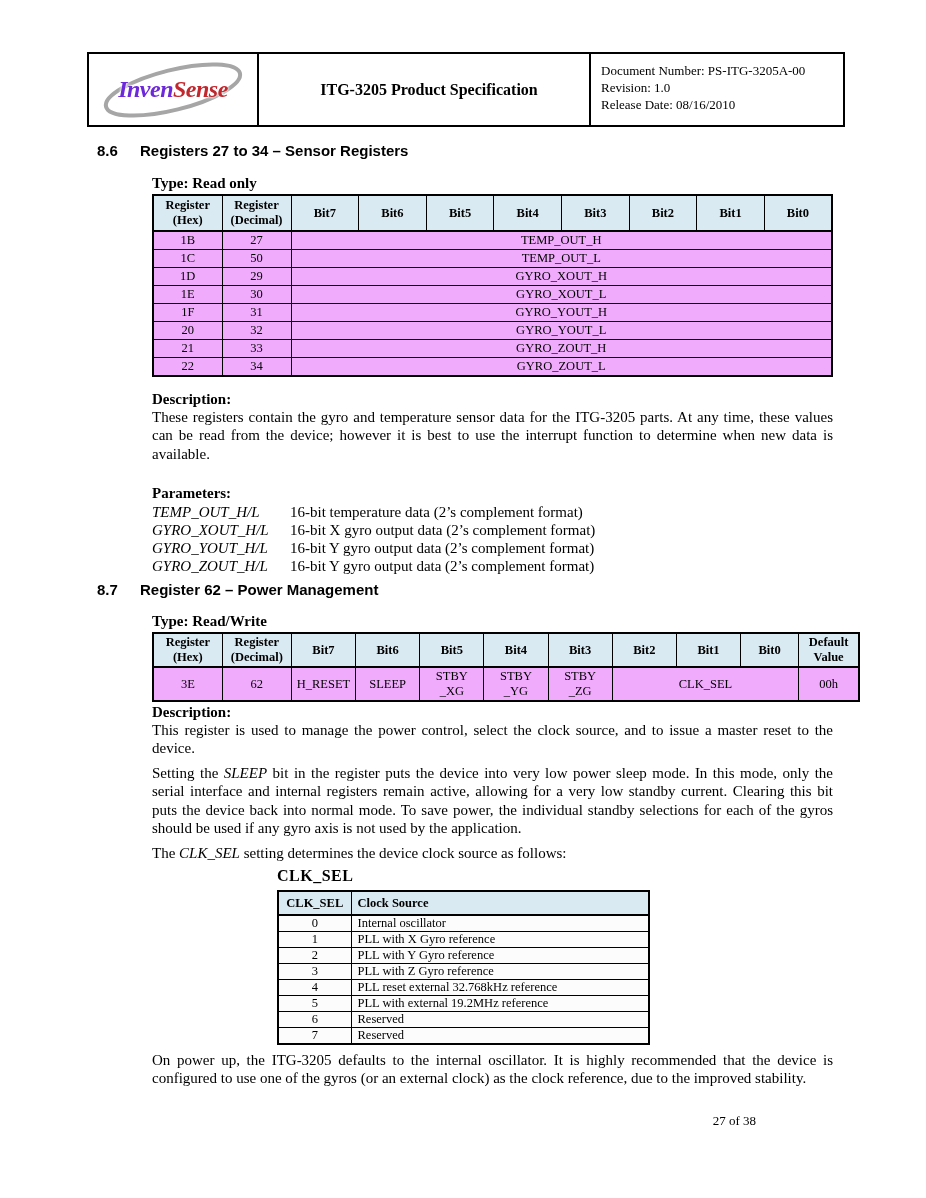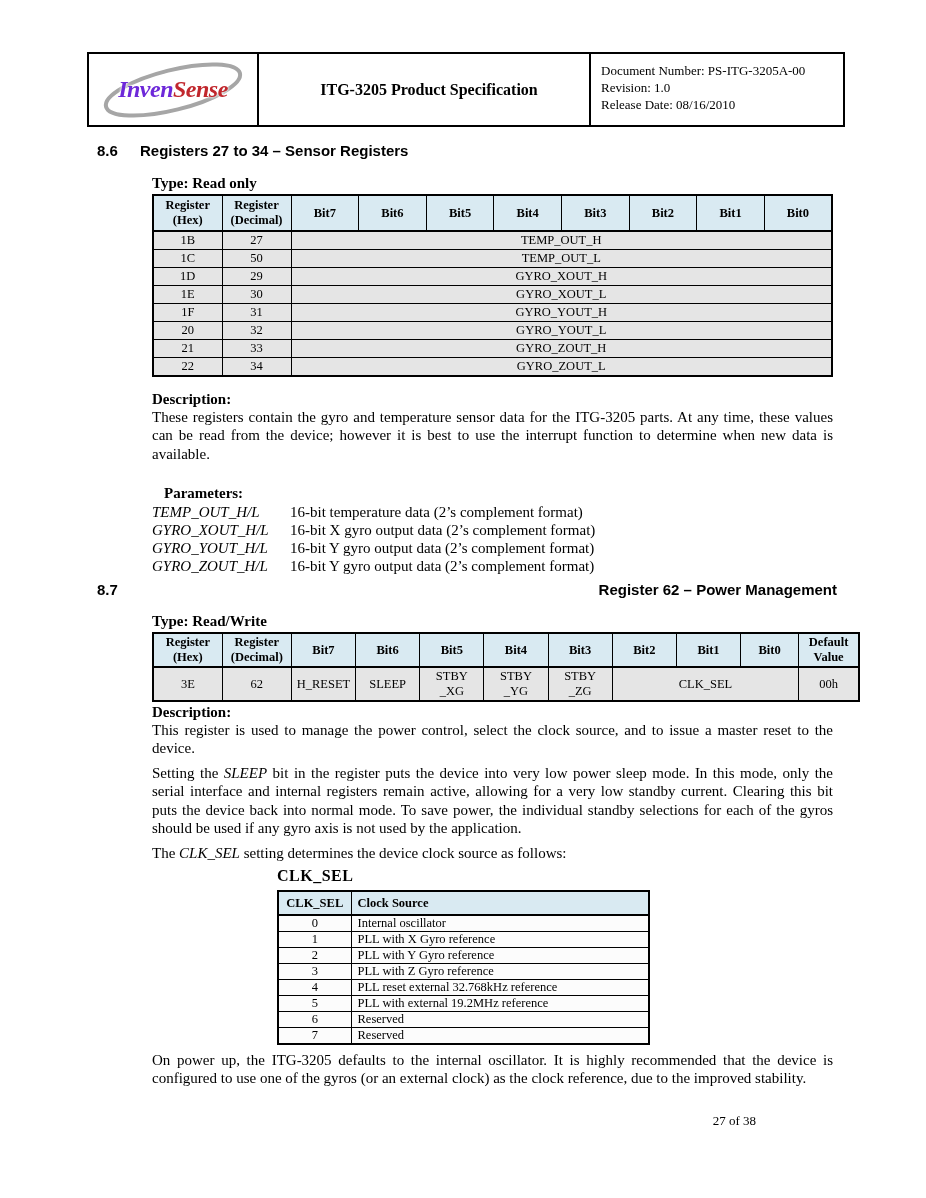--- a/index.html
+++ b/index.html
@@ -33,21 +33,21 @@
   .type-label{font-weight:bold;font-size:15px;}
 
   
   table{border-collapse:collapse;table-layout:fixed;}
   table.reg{border:2px solid #000;}
   table.reg th,table.reg td{
     border:1px solid #000;text-align:center;vertical-align:middle;
     font-size:12.5px;white-space:pre-line;padding:1px 2px;overflow:hidden;
   }
   table.reg th{background:#d9eaf2;font-weight:bold;border-bottom:2px solid #000;}
-  table.reg td{background:#e5e5e5;}
+  table.reg td{background:#f0abfc;}
   table.reg tr{height:17px;}
   table.reg tr.hdr{height:36px;}
   #table-power tr.hdr{height:30px;}
   #table-power tr.body-row{height:28px;}
 
   table.clk{border:2px solid #000;}
   table.clk th,table.clk td{
     border:1px solid #000;font-size:12.5px;padding:0 6px;vertical-align:middle;overflow:hidden;
   }
   table.clk th{background:#d9eaf2;font-weight:bold;text-align:left;border-bottom:2px solid #000;height:22px;}
@@ -160,41 +160,41 @@
         <td>22</td>
         <td>34</td>
         <td colspan="8">GYRO_ZOUT_L</td>
       </tr>
     </tbody>
   </table>
 
 <div class="abs h-underline" style="left:152px;top:391px;">Description:</div>
 <div class="abs para" style="left:152px;top:408px;width:681px;">These registers contain the gyro and temperature sensor data for the ITG-3205 parts.  At any time, these values can be read from the device; however it is best to use the interrupt function to determine when new data is available.</div>
 
-<div class="abs h-underline" style="left:164px;top:485px;">Parameters:</div>
+<div class="abs h-underline" style="left:152px;top:485px;">Parameters:</div>
 <div class="abs" style="left:152px;top:503px;width:681px;">
   <div class="param-row">
     <span class="param-name">TEMP_OUT_H/L</span>
     <span>16-bit temperature data (2’s complement format)</span>
   </div>
   <div class="param-row">
     <span class="param-name">GYRO_XOUT_H/L</span>
     <span>16-bit X gyro output data (2’s complement format)</span>
   </div>
   <div class="param-row">
     <span class="param-name">GYRO_YOUT_H/L</span>
     <span>16-bit Y gyro output data (2’s complement format)</span>
   </div>
   <div class="param-row">
     <span class="param-name">GYRO_ZOUT_H/L</span>
     <span>16-bit Y gyro output data (2’s complement format)</span>
   </div>
 </div>
 
-<div class="abs sec-heading" style="left:97px;top:581px;width:740px;justify-content:space-between;">
+<div class="abs sec-heading" style="left:97px;top:581px;width:740px;">
   <span class="sec-num">8.7</span>
   <span>Register 62 – Power Management</span>
 </div>
 
 <div class="abs type-label" style="left:152px;top:613px;">Type: Read/Write</div>
 
 <table id="table-power" class="reg abs" style="left:152px;top:632px;width:708px;">
   <colgroup>
     <col style="width:69px">
       <col style="width:69px">

